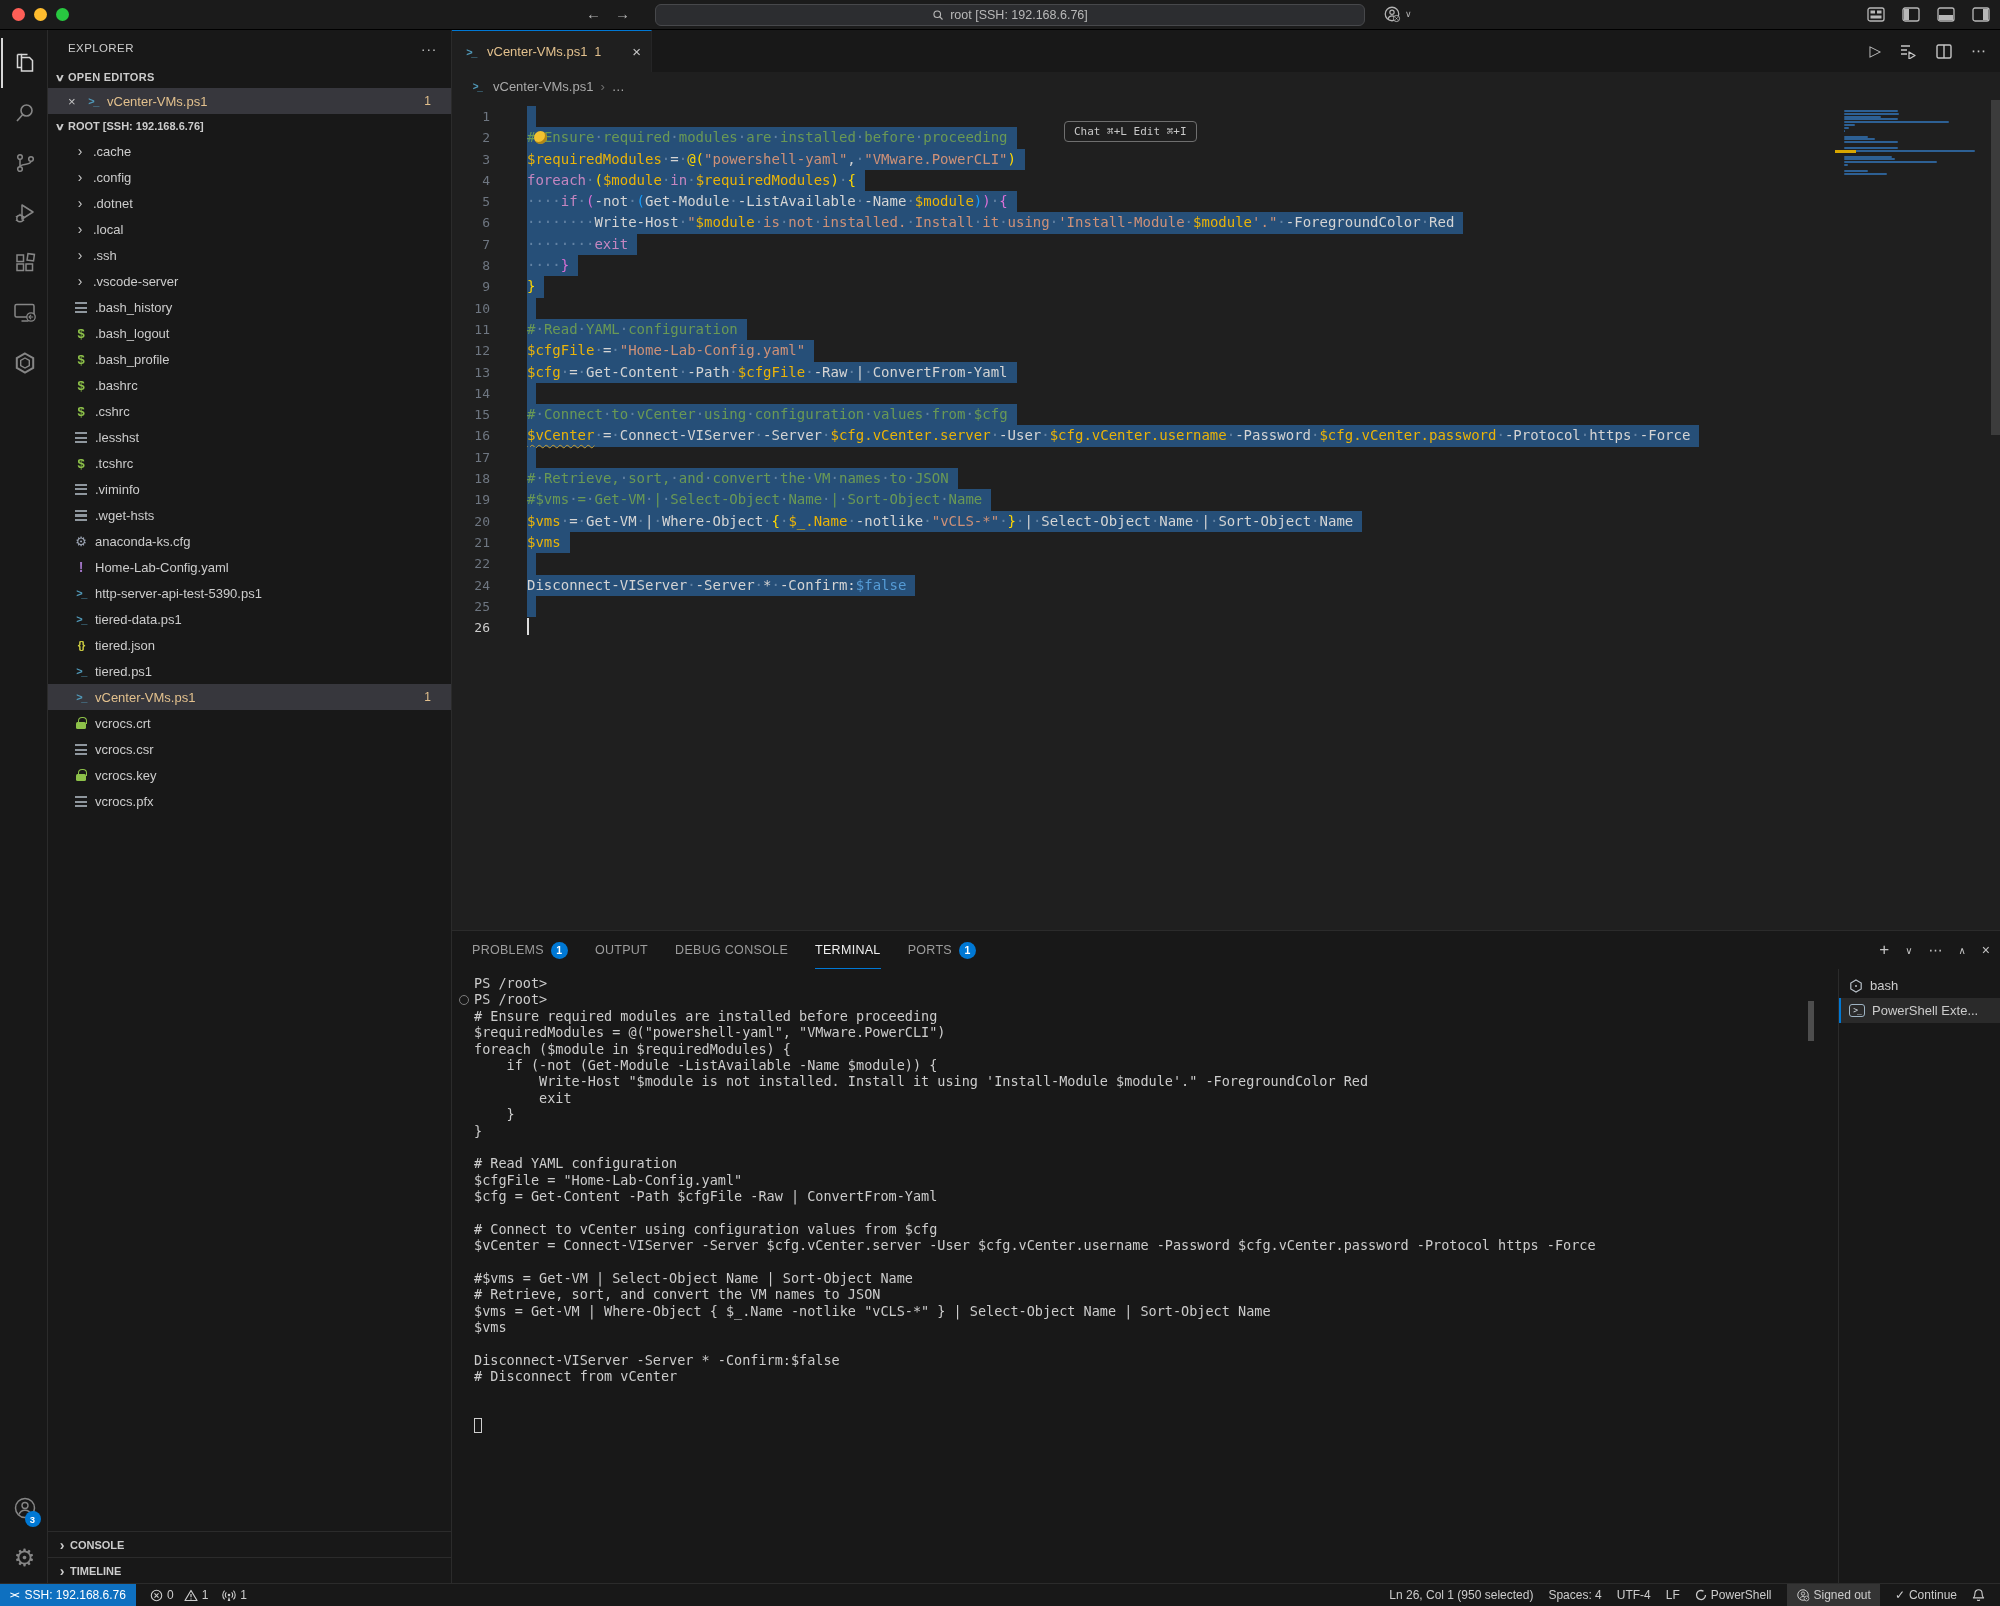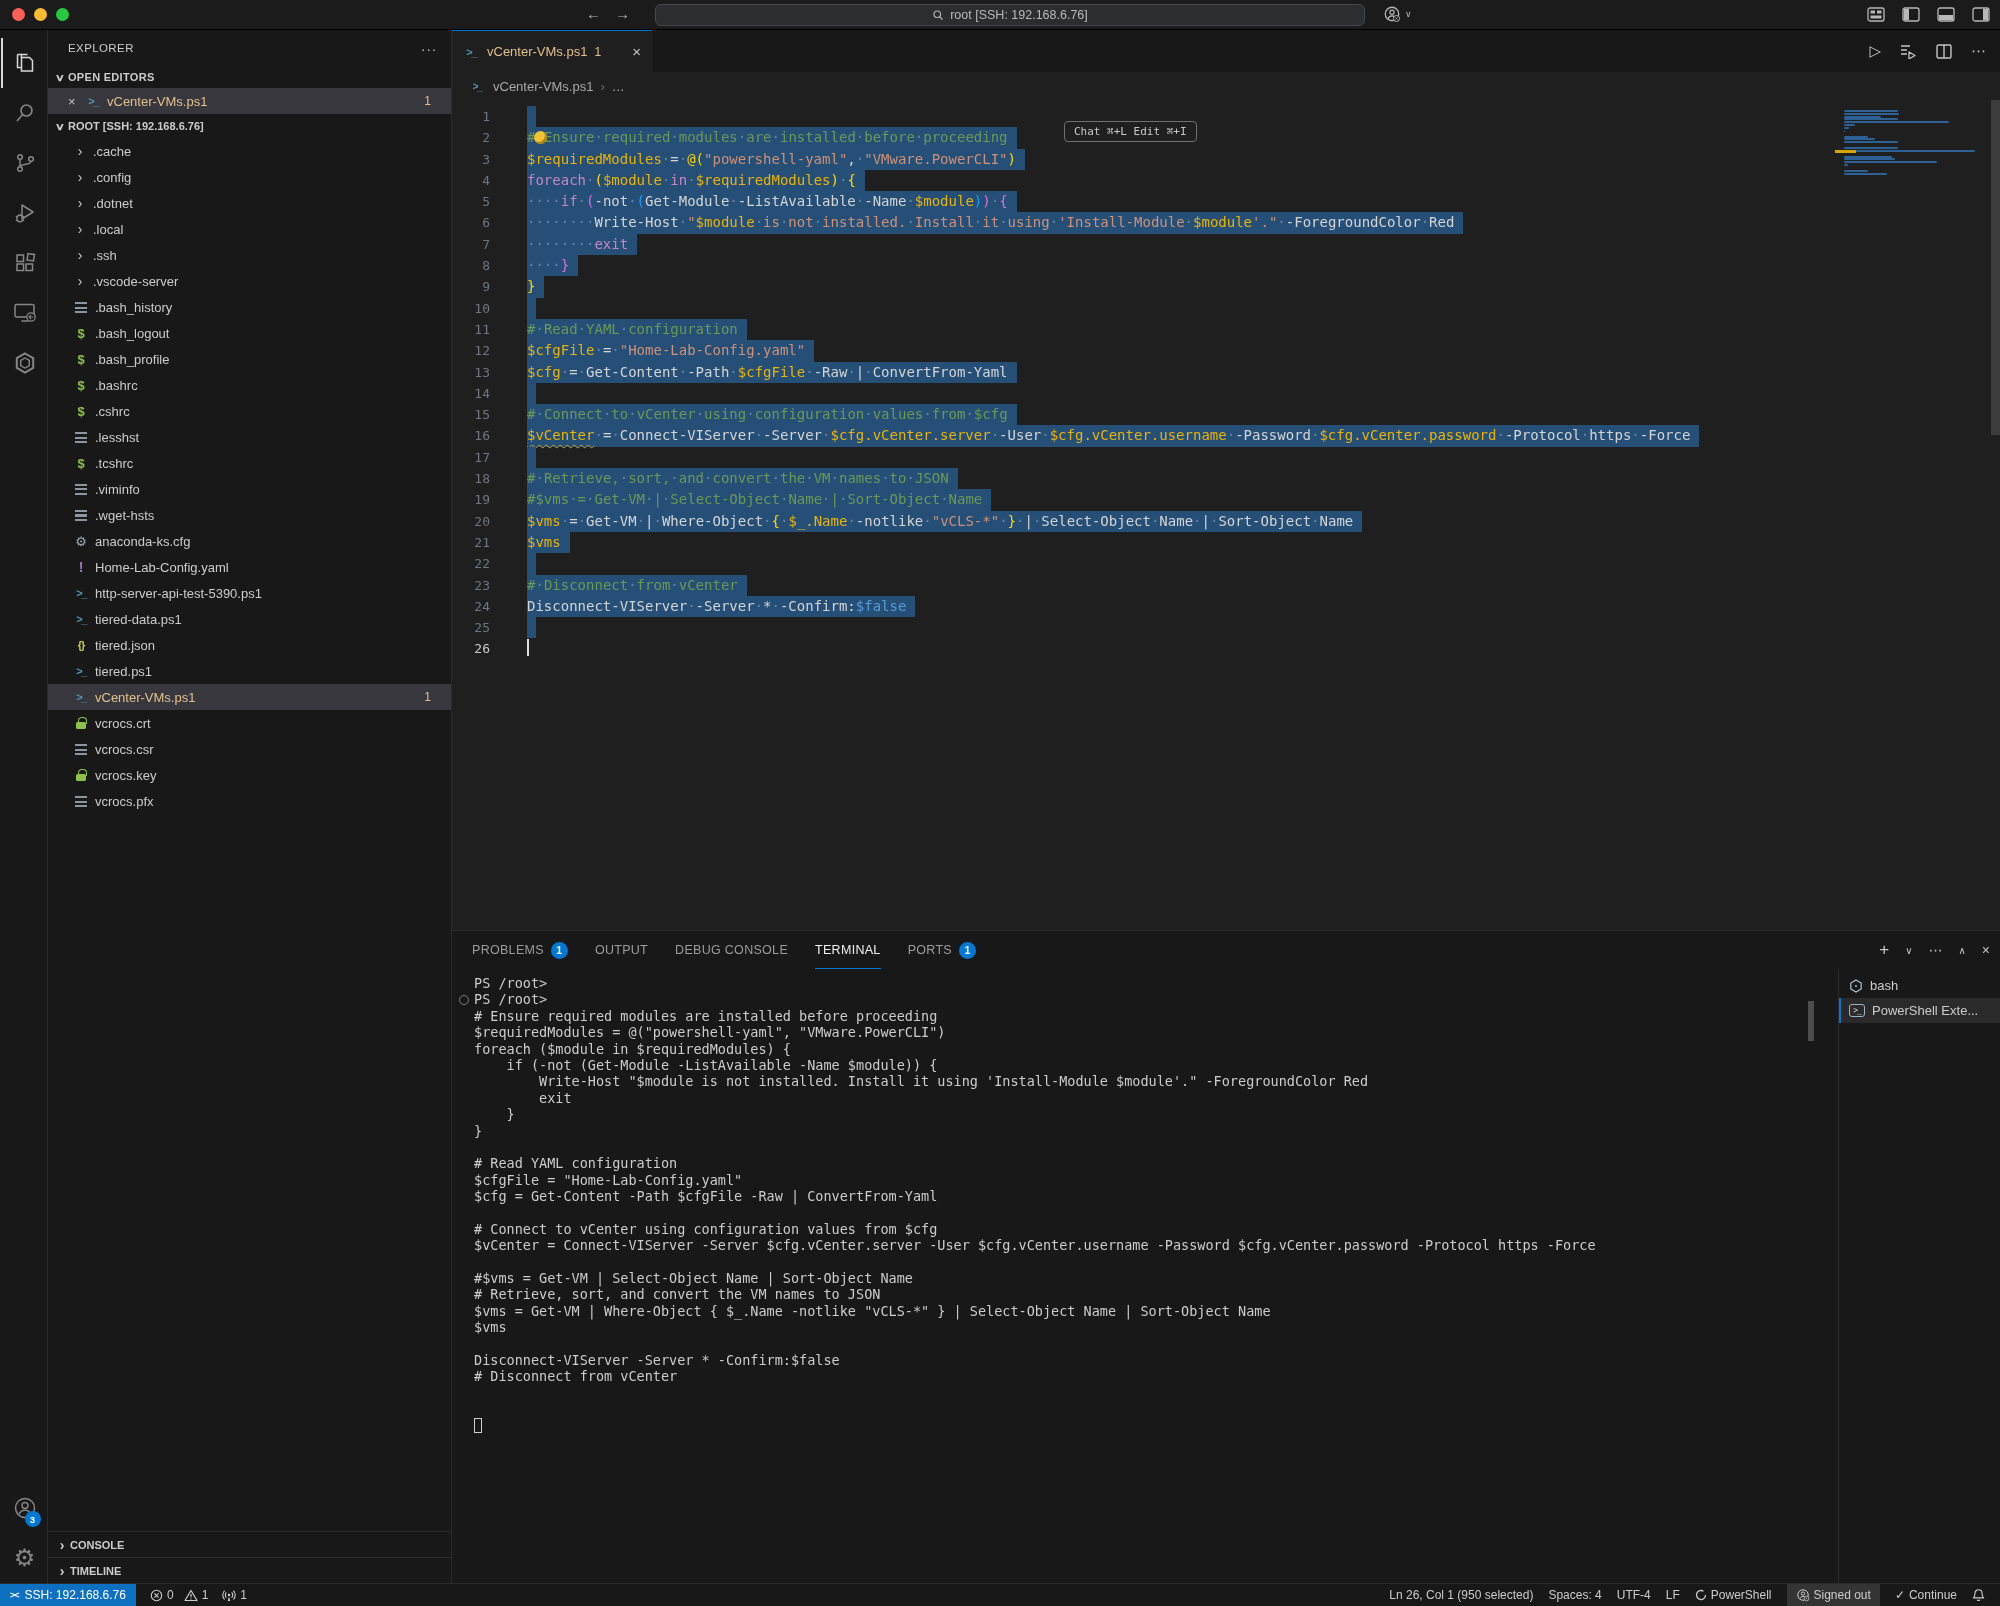--- a/index.html
+++ b/index.html
@@ -482,21 +482,20 @@
           <div class="cl"><span class="ln">13</span><span class="lc sel"><span class="tk-v">$cfg</span><span class="tk-d"><span class="ws">·</span>=<span class="ws">·</span>Get-Content<span class="ws">·</span>-Path<span class="ws">·</span></span><span class="tk-v">$cfgFile</span><span class="tk-d"><span class="ws">·</span>-Raw<span class="ws">·</span>|<span class="ws">·</span>ConvertFrom-Yaml</span></span></div>
           <div class="cl"><span class="ln">14</span><span class="lc sel"></span></div>
           <div class="cl"><span class="ln">15</span><span class="lc sel"><span class="tk-cm">#<span class="ws">·</span>Connect<span class="ws">·</span>to<span class="ws">·</span>vCenter<span class="ws">·</span>using<span class="ws">·</span>configuration<span class="ws">·</span>values<span class="ws">·</span>from<span class="ws">·</span>$cfg</span></span></div>
           <div class="cl"><span class="ln">16</span><span class="lc sel"><span class="tk-v tk-sq">$vCenter</span><span class="tk-d"><span class="ws">·</span>=<span class="ws">·</span>Connect-VIServer<span class="ws">·</span>-Server<span class="ws">·</span></span><span class="tk-v">$cfg.vCenter.server</span><span class="tk-d"><span class="ws">·</span>-User<span class="ws">·</span></span><span class="tk-v">$cfg.vCenter.username</span><span class="tk-d"><span class="ws">·</span>-Password<span class="ws">·</span></span><span class="tk-v">$cfg.vCenter.password</span><span class="tk-d"><span class="ws">·</span>-Protocol<span class="ws">·</span>https<span class="ws">·</span>-Force</span></span></div>
           <div class="cl"><span class="ln">17</span><span class="lc sel"></span></div>
           <div class="cl"><span class="ln">18</span><span class="lc sel"><span class="tk-cm">#<span class="ws">·</span>Retrieve,<span class="ws">·</span>sort,<span class="ws">·</span>and<span class="ws">·</span>convert<span class="ws">·</span>the<span class="ws">·</span>VM<span class="ws">·</span>names<span class="ws">·</span>to<span class="ws">·</span>JSON</span></span></div>
           <div class="cl"><span class="ln">19</span><span class="lc sel"><span class="tk-cm">#$vms<span class="ws">·</span>=<span class="ws">·</span>Get-VM<span class="ws">·</span>|<span class="ws">·</span>Select-Object<span class="ws">·</span>Name<span class="ws">·</span>|<span class="ws">·</span>Sort-Object<span class="ws">·</span>Name</span></span></div>
           <div class="cl"><span class="ln">20</span><span class="lc sel"><span class="tk-v">$vms</span><span class="tk-d"><span class="ws">·</span>=<span class="ws">·</span>Get-VM<span class="ws">·</span>|<span class="ws">·</span>Where-Object<span class="ws">·</span></span><span class="tk-b1">{</span><span class="tk-d"><span class="ws">·</span></span><span class="tk-v">$_.Name</span><span class="tk-d"><span class="ws">·</span>-notlike<span class="ws">·</span></span><span class="tk-s">"vCLS-*"</span><span class="tk-d"><span class="ws">·</span></span><span class="tk-b1">}</span><span class="tk-d"><span class="ws">·</span>|<span class="ws">·</span>Select-Object<span class="ws">·</span>Name<span class="ws">·</span>|<span class="ws">·</span>Sort-Object<span class="ws">·</span>Name</span></span></div>
           <div class="cl"><span class="ln">21</span><span class="lc sel"><span class="tk-v">$vms</span></span></div>
           <div class="cl"><span class="ln">22</span><span class="lc sel"></span></div>
-          <div class="cl"><span class="ln">23</span><span class="lc sel"><span class="tk-cm">#<span class="ws">·</span>Disconnect<span class="ws">·</span>from<span class="ws">·</span>vCenter</span></span></div>
           <div class="cl"><span class="ln">24</span><span class="lc sel"><span class="tk-d">Disconnect-VIServer<span class="ws">·</span>-Server<span class="ws">·</span>*<span class="ws">·</span>-Confirm:</span><span class="tk-c">$false</span></span></div>
           <div class="cl"><span class="ln">25</span><span class="lc sel"></span></div>
           <div class="cl"><span class="ln cur">26</span><span class="lc"><span class="caret"></span></span></div>
         </div>
       <div class="chat-hint">Chat ⌘+L Edit ⌘+I</div>
       <div id="minimap">
           <div class="mm-bar" style="top: 2.9px; width: 54.15px;"></div>
           <div class="mm-bar" style="top: 5.7px; width: 55.1px;"></div>
           <div class="mm-bar" style="top: 8.6px; width: 37.05px;"></div>
           <div class="mm-bar" style="top: 11.4px; width: 54.15px;"></div>

